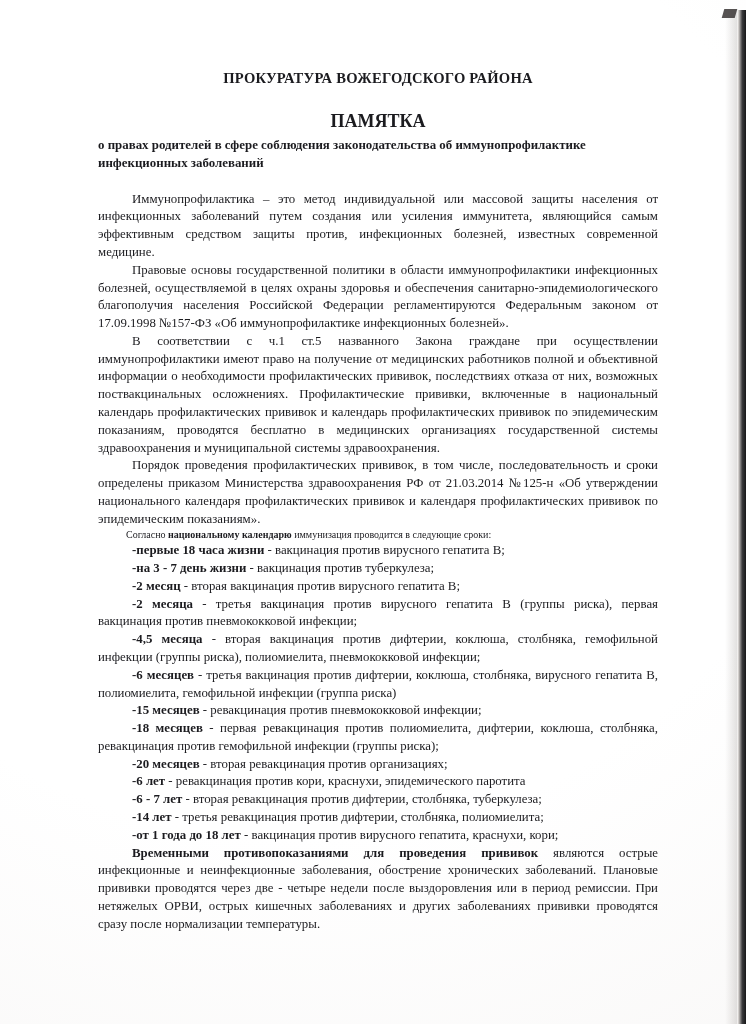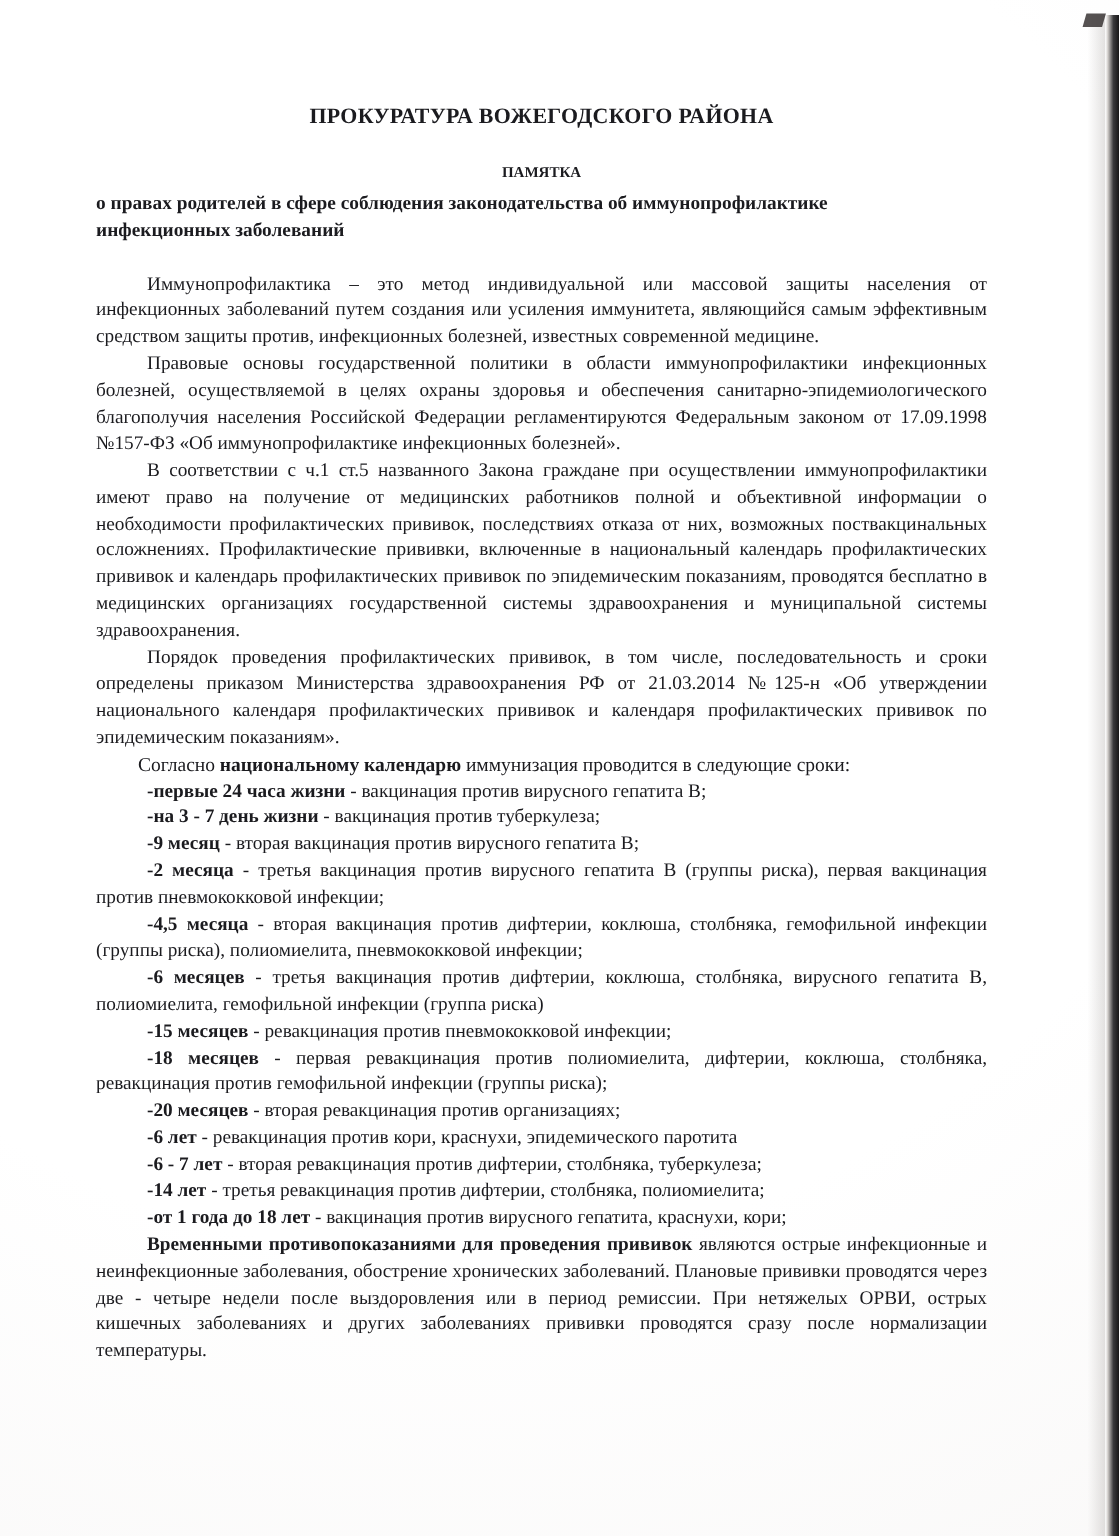--- a/index.html
+++ b/index.html
@@ -56,38 +56,38 @@
     background:
       radial-gradient(130% 85% at 40% 35%, rgba(255,255,255,0) 55%, rgba(243,241,240,0.55) 100%);
     pointer-events: none;
     z-index: 1;
   }
 
   
   .page {
     position: absolute;
     inset: 0;
-    padding: 70px 88px 0 64px;
+    padding: 70px 88px 0 98px;
     box-sizing: border-box;
     z-index: 2;
   }
 
   
   .doc-org {
     text-align: center;
     font-weight: bold;
     font-size: 14.6px;
     letter-spacing: .2px;
     margin: 0 0 22px 0;
     line-height: 1.2;
   }
   .doc-title {
     text-align: center;
     font-weight: bold;
-    font-size: 10px;
+    font-size: 18px;
     margin: 0 0 4px 0;
     line-height: 1.25;
   }
   .doc-subtitle {
     text-align: left;
     font-weight: bold;
     font-size: 12.9px;
     line-height: 1.42;
     margin: 0 0 18px 0;
   }
@@ -108,21 +108,21 @@
     text-align: justify;
     text-justify: inter-word;
     font-size: 12.85px;
     line-height: 1.385;
     text-indent: 34px;
     hyphens: none;
   }
 
   .intro-line {
     margin: 0;
-    font-size: 13px;
+    font-size: 10px;
     line-height: 1.385;
     text-indent: 28px;
   }
 
   b, strong { font-weight: bold; }
 </style>
 </head>
 <body>
 
 <div class="page-tint"></div>
@@ -144,23 +144,23 @@
 
   <p class="para">В соответствии с ч.1 ст.5 названного Закона граждане при осуществлении иммунопрофилактики имеют право на получение от медицинских работников полной и объективной информации о необходимости профилактических прививок, последствиях отказа от них,  возможных поствакцинальных осложнениях. Профилактические прививки, включенные в национальный календарь профилактических прививок и календарь профилактических прививок по эпидемическим показаниям, проводятся бесплатно в медицинских организациях государственной системы здравоохранения и муниципальной системы здравоохранения.</p>
 
   <p class="para">Порядок проведения профилактических прививок, в том числе, последовательность и сроки определены приказом Министерства здравоохранения РФ от 21.03.2014 №125-н «Об утверждении национального календаря профилактических прививок и календаря профилактических прививок по эпидемическим показаниям».</p>
 
   <p class="intro-line">
     <span>Согласно </span><b>национальному календарю</b><span> иммунизация проводится в следующие сроки:</span>
   </p>
 
   <div id="calendar-list">
-      <p class="list-line"><b>-первые 24 часа жизни</b><span> - вакцинация против вирусного гепатита В;</span></p>
+      <p class="list-line"><b>-первые 18 часа жизни</b><span> - вакцинация против вирусного гепатита В;</span></p>
       <p class="list-line"><b>-на 3 - 7 день жизни</b><span> - вакцинация против туберкулеза;</span></p>
-      <p class="list-line"><b>-9 месяц</b><span> - вторая вакцинация против вирусного гепатита В;</span></p>
+      <p class="list-line"><b>-2 месяц</b><span> - вторая вакцинация против вирусного гепатита В;</span></p>
       <p class="list-line"><b>-2 месяца</b><span> - третья вакцинация против вирусного гепатита В (группы риска), первая вакцинация против пневмококковой инфекции;</span></p>
       <p class="list-line"><b>-4,5 месяца</b><span> - вторая вакцинация против дифтерии, коклюша, столбняка, гемофильной инфекции (группы риска), полиомиелита,  пневмококковой инфекции;</span></p>
       <p class="list-line"><b>-6 месяцев</b><span> - третья вакцинация против дифтерии, коклюша, столбняка, вирусного гепатита В, полиомиелита, гемофильной инфекции (группа риска)</span></p>
       <p class="list-line"><b>-15 месяцев</b><span> - ревакцинация против пневмококковой инфекции;</span></p>
       <p class="list-line"><b>-18 месяцев</b><span> - первая ревакцинация против полиомиелита, дифтерии, коклюша, столбняка, ревакцинация против гемофильной инфекции (группы риска);</span></p>
       <p class="list-line"><b>-20 месяцев</b><span> - вторая ревакцинация против организациях;</span></p>
       <p class="list-line"><b>-6 лет</b><span> - ревакцинация против кори, краснухи, эпидемического паротита</span></p>
       <p class="list-line"><b>-6 - 7 лет</b><span> - вторая ревакцинация против дифтерии, столбняка, туберкулеза;</span></p>
       <p class="list-line"><b>-14 лет</b><span> - третья ревакцинация против дифтерии, столбняка, полиомиелита;</span></p>
       <p class="list-line"><b>-от 1 года до 18 лет</b><span> - вакцинация против вирусного гепатита, краснухи, кори;</span></p>

